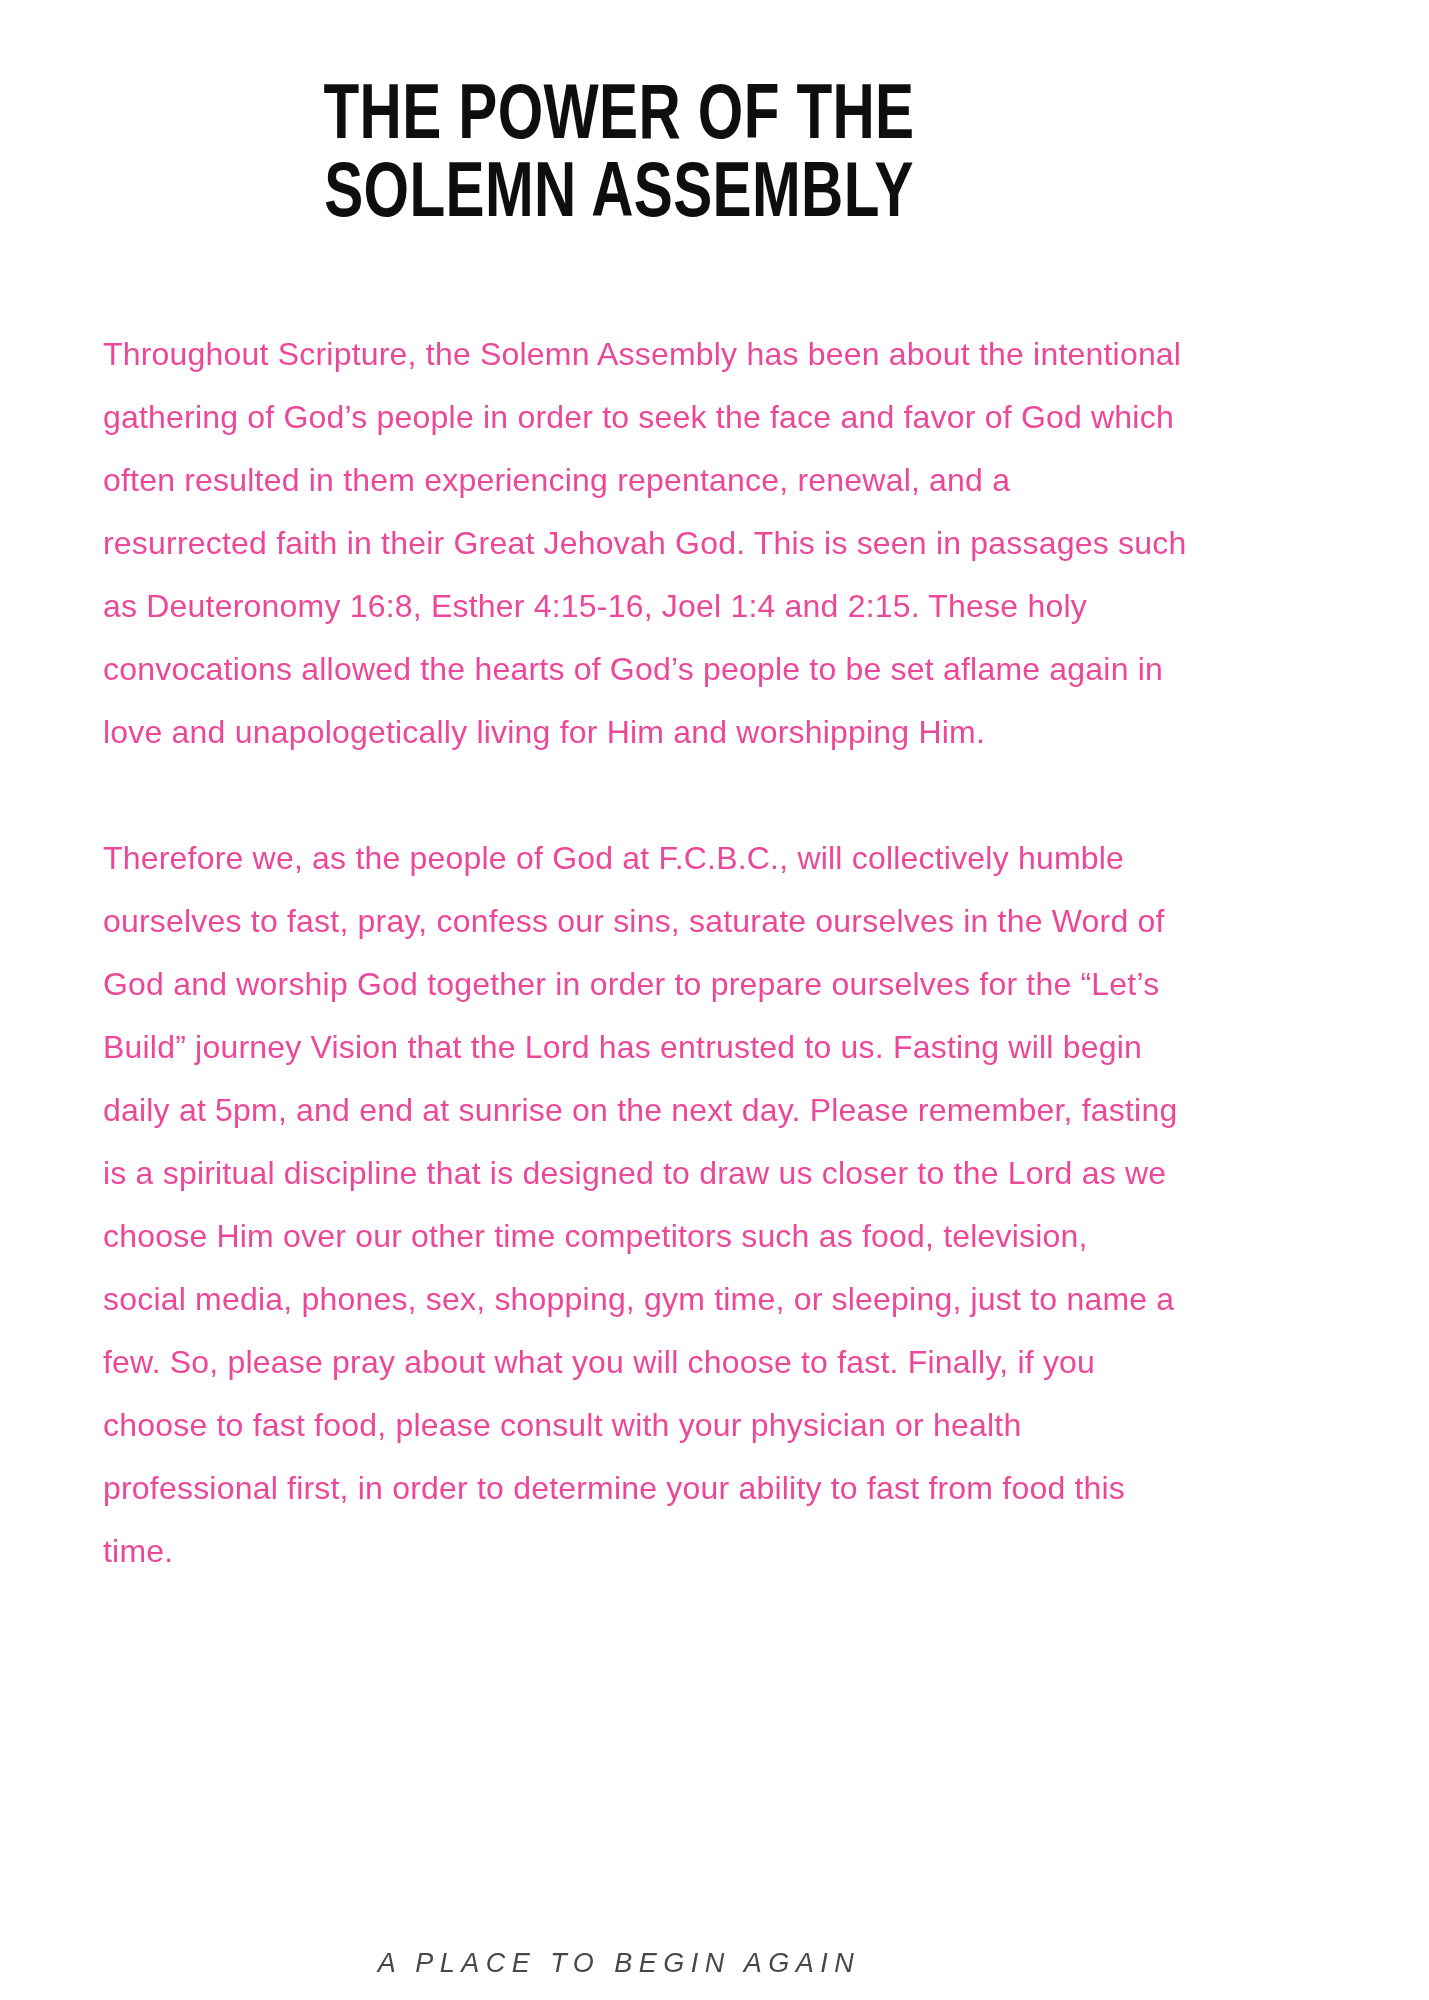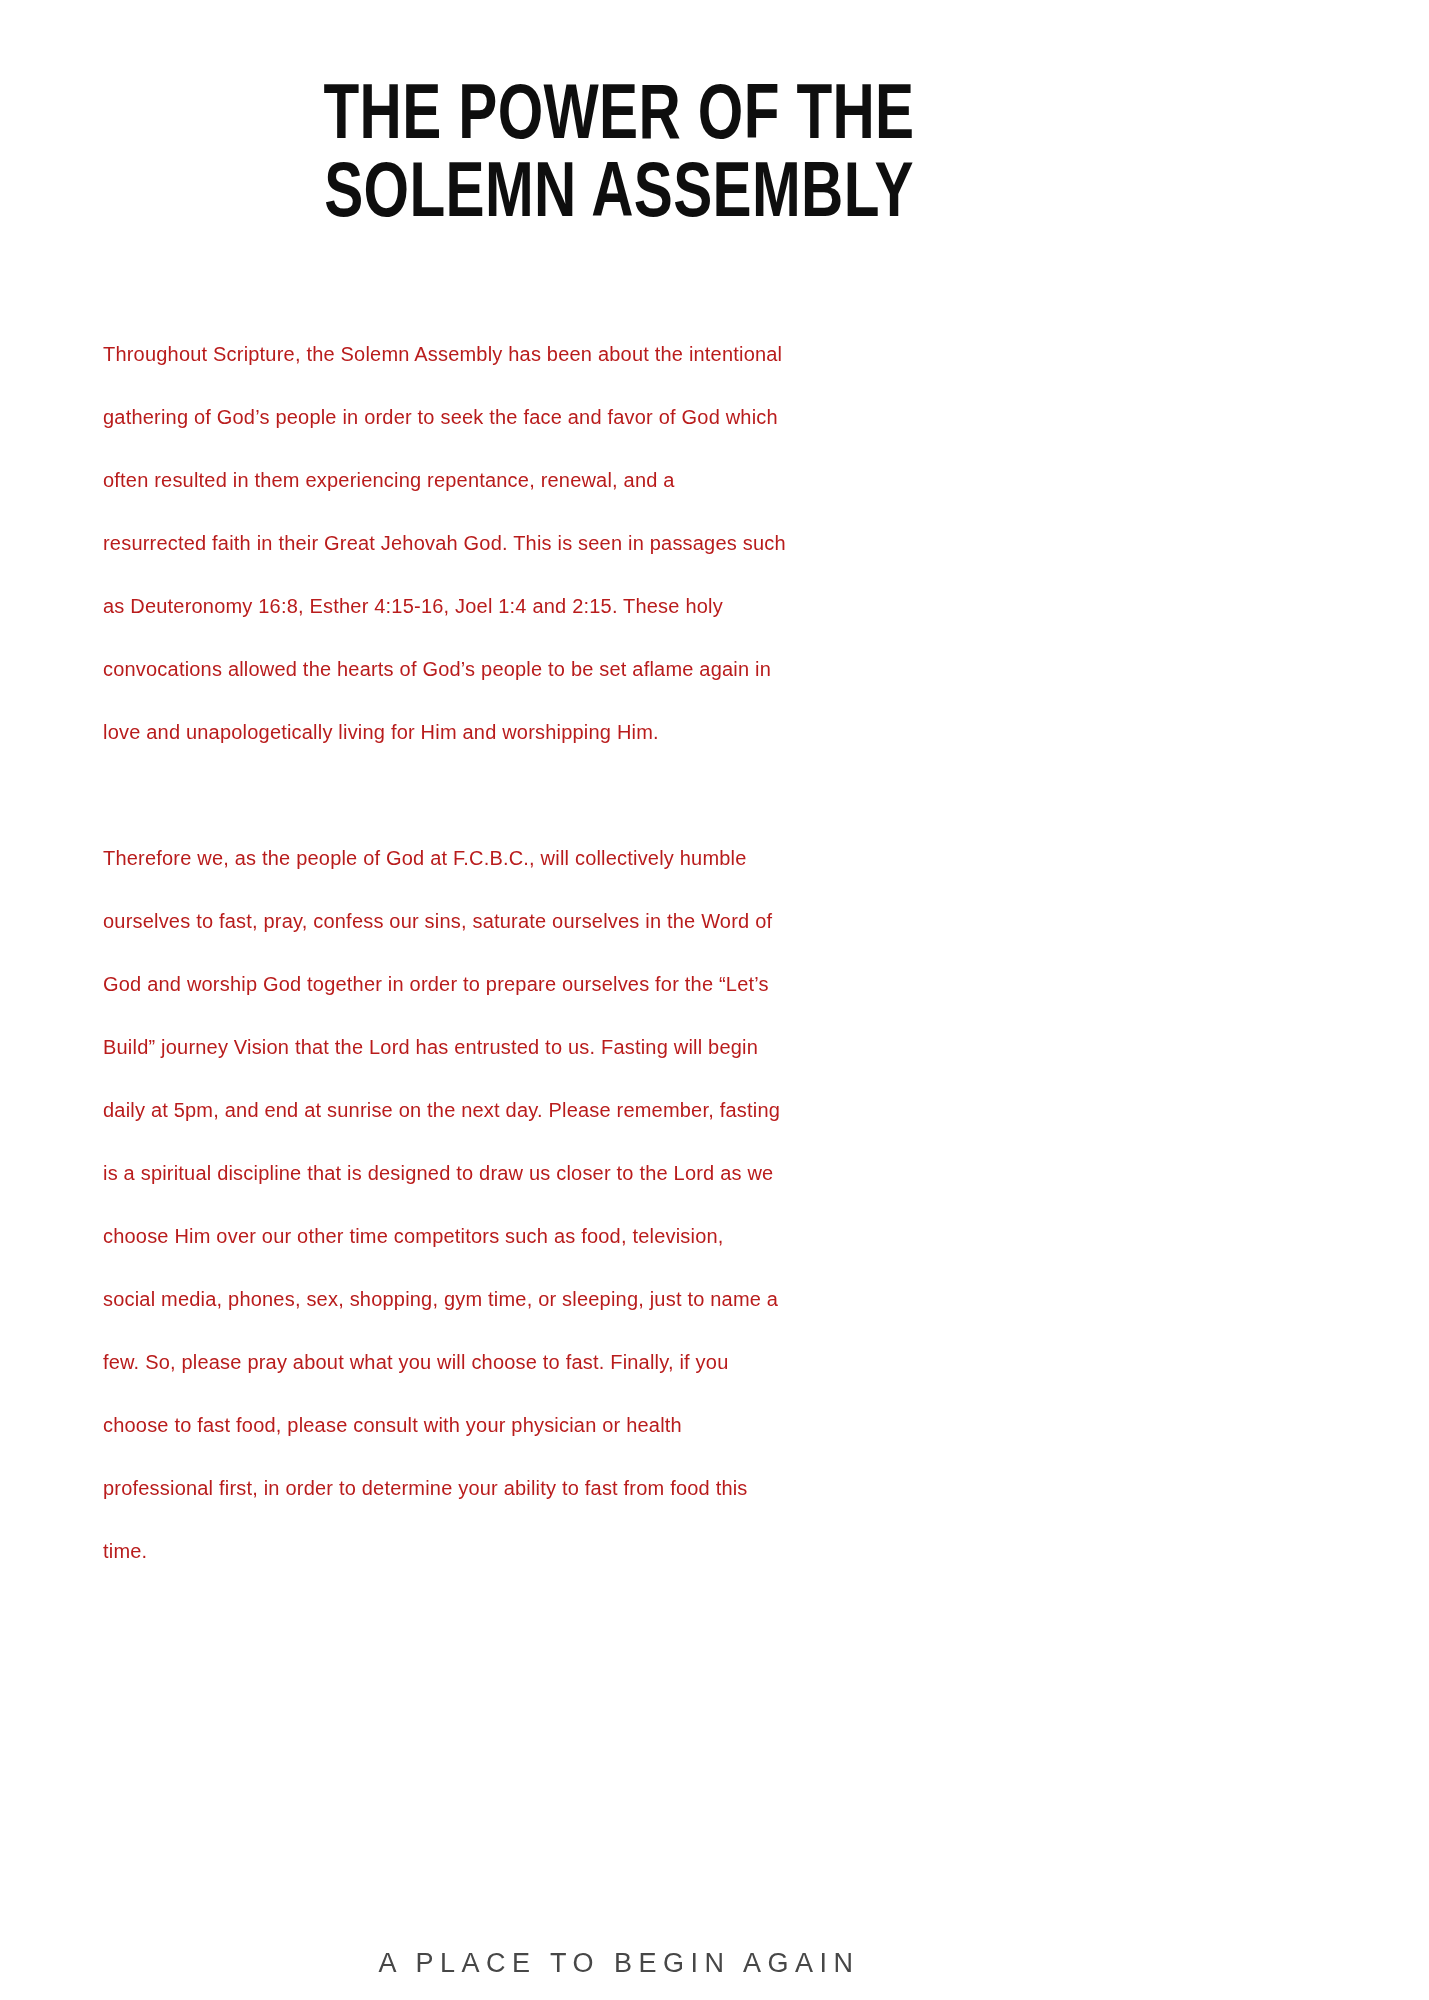--- a/index.html
+++ b/index.html
@@ -33,36 +33,37 @@
     letter-spacing: 0.5px;
   }
   .content {
     position: absolute;
     left: 103px;
     top: 323px;
     width: 1260px;
   }
   .para {
     margin: 0 0 63px 0;
-    font-size: 20px;
+    font-size: 32px;
     line-height: 63px;
-    color: #b91c1c;
+    color: #ec4899;
     white-space: pre;
     letter-spacing: 0.2px;
   }
   .footer {
     position: absolute;
     top: 1948px;
     left: 0;
     width: 100%;
     text-align: center;
     font-size: 27px;
     letter-spacing: 6.5px;
     color: #474747;
     white-space: pre;
+    font-style: italic;
   }
 </style>
 </head>
 <body>
 
 <div class="page">
 
   <h1 class="title">THE POWER OF THE
 SOLEMN ASSEMBLY</h1>
 

